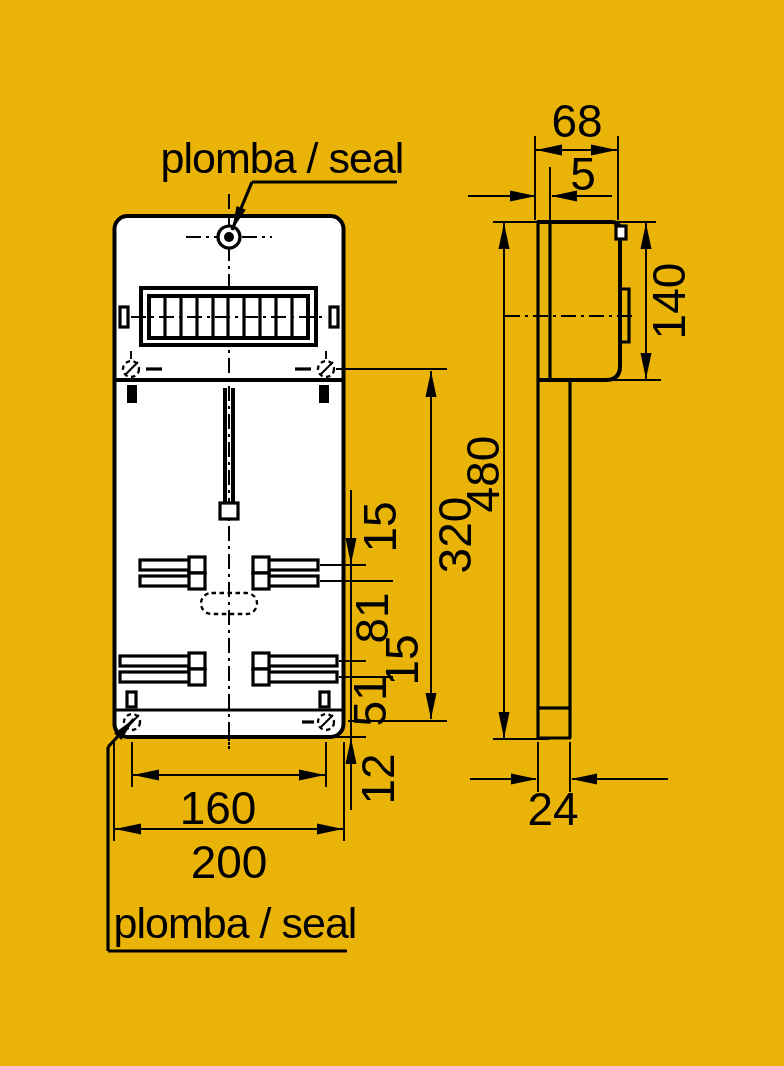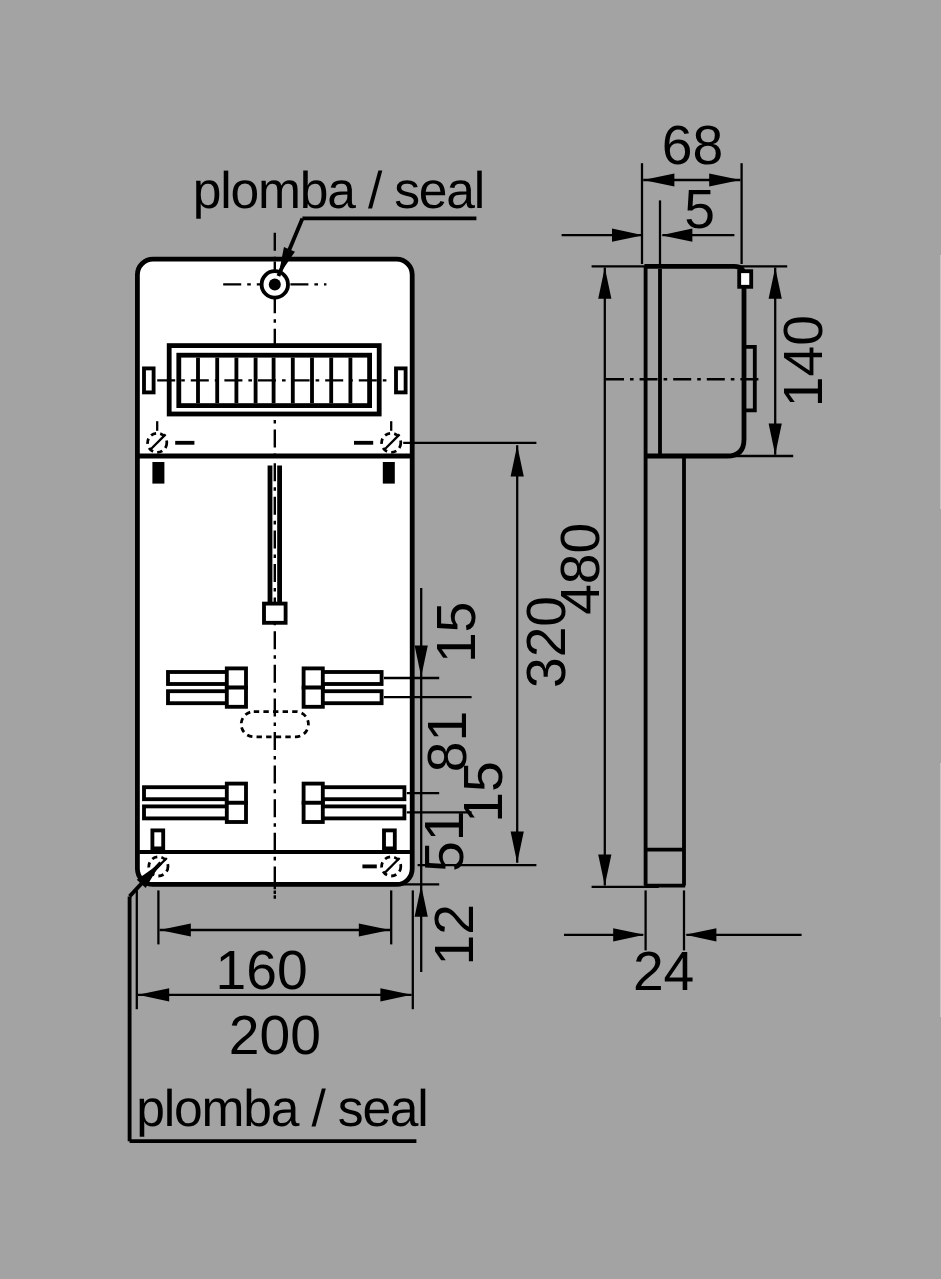--- a/index.html
+++ b/index.html
@@ -1,16 +1,16 @@
 <!DOCTYPE html>
 <html><head>
 <meta charset="utf-8">
 <style>
   html,body{margin:0;padding:0;background:#ffffff;}
-  .canvas{position:relative;width:784px;height:1066px;background:#a3a3a3;overflow:hidden;}
+  .canvas{position:relative;width:784px;height:1066px;background:#eab308;overflow:hidden;}
   svg{display:block;}
   
   .s4{stroke:#000;stroke-width:4;fill:none;}
   .s3{stroke:#000;stroke-width:3.2;fill:none;}
   .s2{stroke:#000;stroke-width:1.9;fill:none;}
   .wfill{fill:#ffffff;}
   .blk{fill:#000;stroke:none;}
   
   .cl{stroke:#000;stroke-width:2;fill:none;stroke-dasharray:15 5 3 5;}
   .dashc{stroke:#000;stroke-width:2.3;fill:none;stroke-dasharray:4.5 3.5;}

